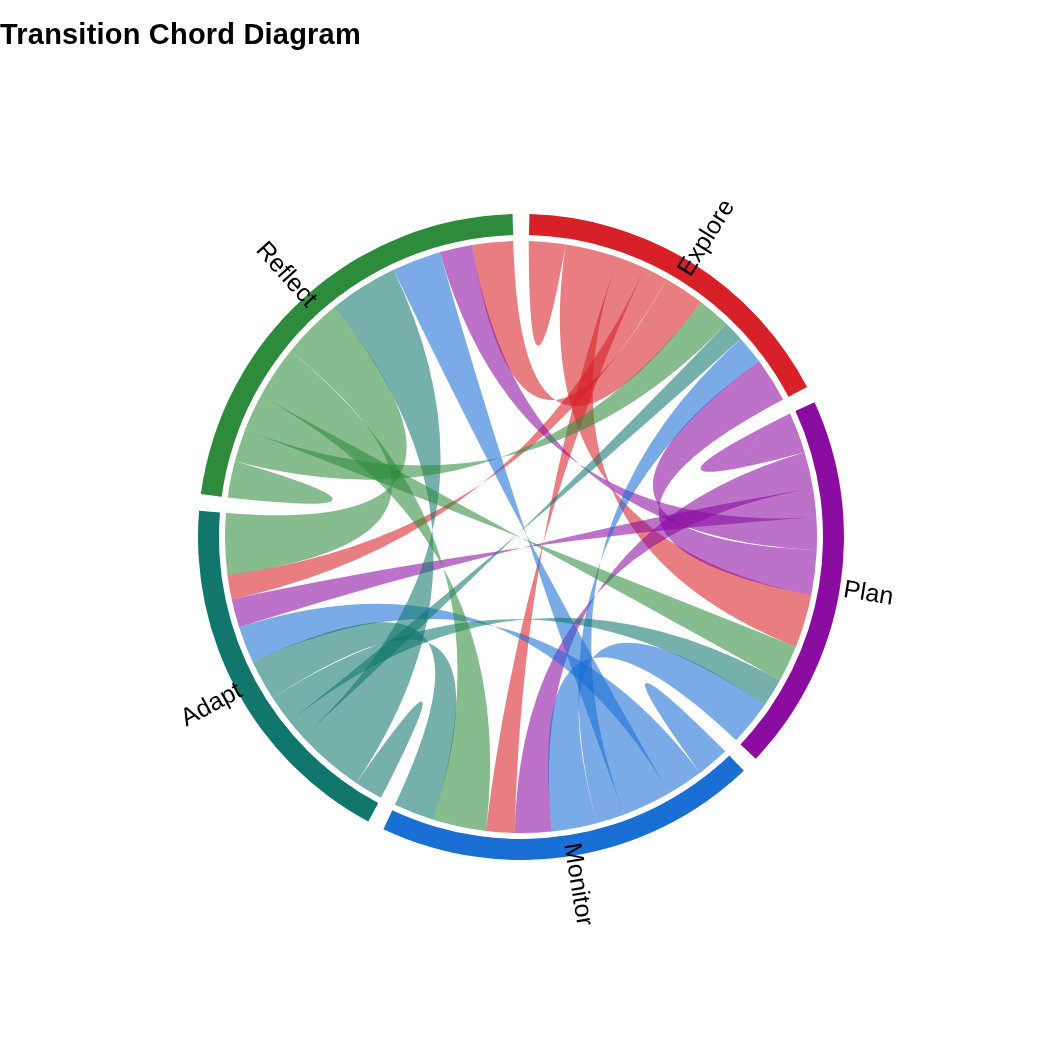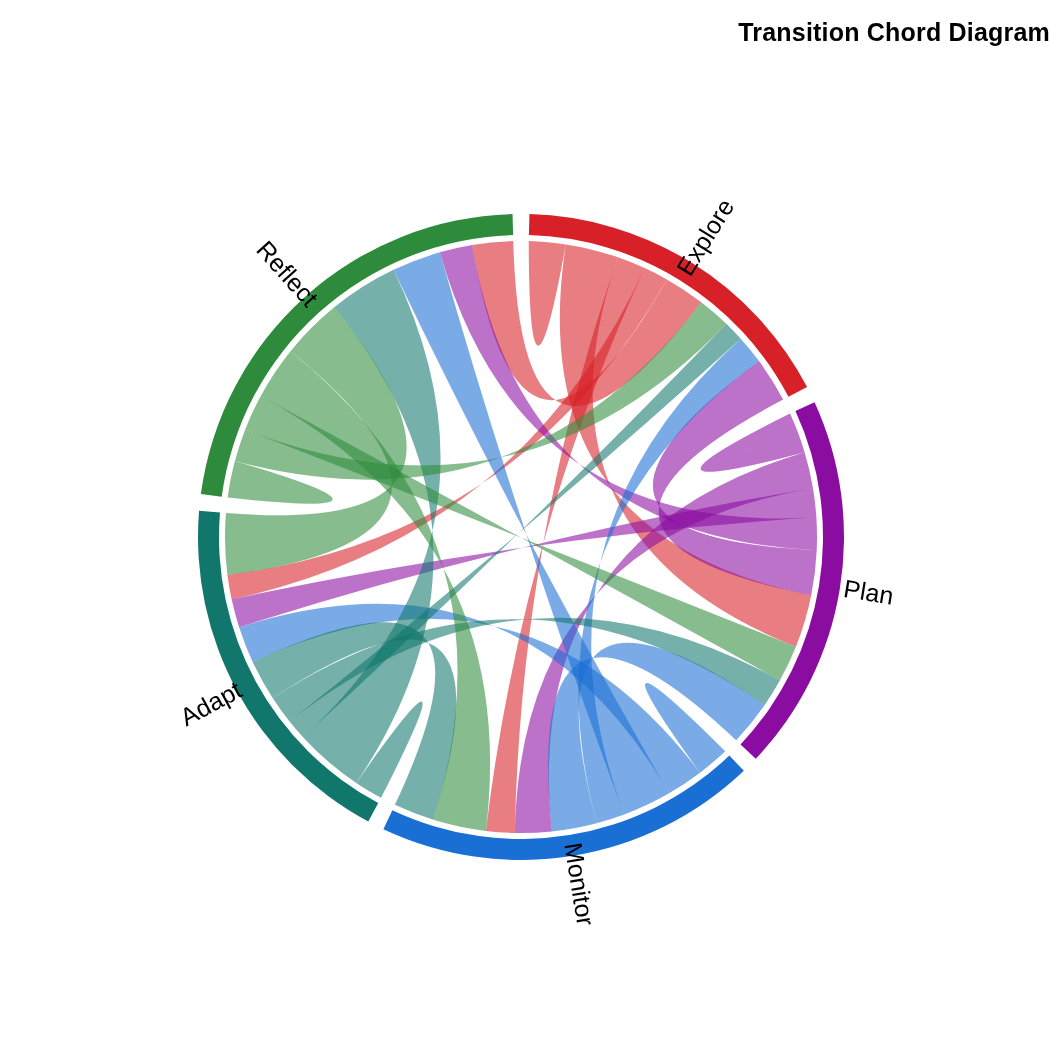--- a/index.html
+++ b/index.html
@@ -17,23 +17,23 @@
     position: relative;
     width: 1050px;
     height: 1050px;
     background: #ffffff;
   }
   #chart-title {
     position: absolute;
     top: 18px;
     left: 0;
     width: 1050px;
-    text-align: right;
+    text-align: left;
     font-family: "Liberation Sans", sans-serif;
-    font-size: 25px;
+    font-size: 29px;
     font-weight: bold;
     color: #000000;
     letter-spacing: 0.2px;
   }
   #chord-svg {
     position: absolute;
     top: 0;
     left: 0;
     width: 1050px;
     height: 1050px;

